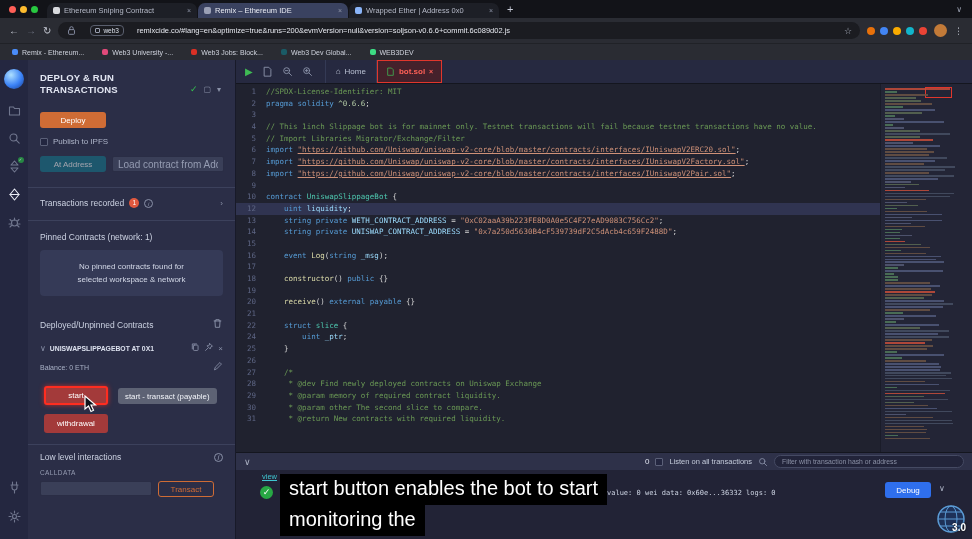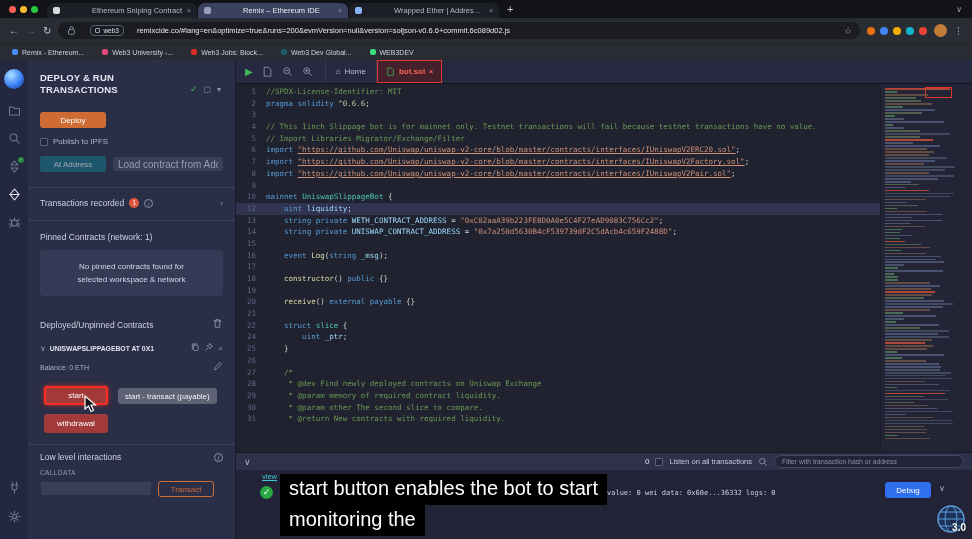--- a/index.html
+++ b/index.html
@@ -10,21 +10,21 @@
   
   .tabstrip{position:absolute;top:0;left:0;right:0;height:18px;background:#121318;
     display:flex;align-items:flex-end;}
   .traffic{display:flex;gap:4px;align-items:center;padding:0 9px 5px 9px;}
   .dot{width:7px;height:7px;border-radius:50%;}
   .btabs{display:flex;align-items:flex-end;height:100%;}
   .btab{height:15px;width:150px;display:flex;align-items:center;gap:4px;padding:0 6px;
     background:#1d1f26;border-radius:7px 7px 0 0;margin-right:1px;font-size:7.5px;color:#b4b8c6;}
   .btab.active{background:#3a4260;color:#e9ebf3;}
   .fav{width:7px;height:7px;border-radius:2px;flex:none;}
-  .btab-label{flex:1;white-space:nowrap;overflow:hidden;text-overflow:ellipsis;margin-left:28px;}
+  .btab-label{flex:1;white-space:nowrap;overflow:hidden;text-overflow:ellipsis;}
   .btab-close{font-size:7px;color:#8d93a5;flex:none;}
   .newtab{color:#c8ccd8;font-size:11px;padding:0 9px 3px 7px;}
   .tabsearch{margin-left:auto;color:#9aa0b0;font-size:8px;padding:0 10px 4px 0;}
 
   .toolbar{position:absolute;top:18px;left:0;right:0;height:25px;background:#2a2c33;
     display:flex;align-items:center;gap:7px;padding:0 9px;}
   .navicon{color:#c6cad4;font-size:10px;line-height:1;}
   .navicon.dim{color:#6d7280;}
   .omnibox{flex:1;height:17px;background:#1b1c21;border-radius:9px;display:flex;
     align-items:center;gap:13px;padding:0 8px;min-width:0;}
@@ -423,21 +423,21 @@
         <div class="codelines" id="code">
             <div class="cl"><span class="ln">1</span><span><span class="tk-cm">//SPDX-License-Identifier: MIT</span></span></div>
             <div class="cl"><span class="ln">2</span><span><span class="tk-kw">pragma solidity </span><span class="tk-num">^0.6.6</span><span class="tk-pl">;</span></span></div>
             <div class="cl"><span class="ln">3</span><span></span></div>
             <div class="cl"><span class="ln">4</span><span><span class="tk-cm">// This 1inch Slippage bot is for mainnet only. Testnet transactions will fail because testnet transactions have no value.</span></span></div>
             <div class="cl"><span class="ln">5</span><span><span class="tk-cm">// Import Libraries Migrator/Exchange/Filter</span></span></div>
             <div class="cl"><span class="ln">6</span><span><span class="tk-kw">import </span><span class="tk-su">"https://github.com/Uniswap/uniswap-v2-core/blob/master/contracts/interfaces/IUniswapV2ERC20.sol"</span><span class="tk-pl">;</span></span></div>
             <div class="cl"><span class="ln">7</span><span><span class="tk-kw">import </span><span class="tk-su">"https://github.com/Uniswap/uniswap-v2-core/blob/master/contracts/interfaces/IUniswapV2Factory.sol"</span><span class="tk-pl">;</span></span></div>
             <div class="cl"><span class="ln">8</span><span><span class="tk-kw">import </span><span class="tk-su">"https://github.com/Uniswap/uniswap-v2-core/blob/master/contracts/interfaces/IUniswapV2Pair.sol"</span><span class="tk-pl">;</span></span></div>
             <div class="cl"><span class="ln">9</span><span></span></div>
-            <div class="cl"><span class="ln">10</span><span><span class="tk-kw">mainnet </span><span class="tk-ty">UniswapSlippageBot</span><span class="tk-pl"> {</span></span></div>
+            <div class="cl"><span class="ln">10</span><span><span class="tk-kw">contract </span><span class="tk-ty">UniswapSlippageBot</span><span class="tk-pl"> {</span></span></div>
             <div class="cl hl"><span class="ln">12</span><span><span class="tk-kw">    uint</span><span class="tk-va"> liquidity</span><span class="tk-pl">;</span></span></div>
             <div class="cl"><span class="ln">13</span><span><span class="tk-kw">    string private </span><span class="tk-va">WETH_CONTRACT_ADDRESS</span><span class="tk-pl"> = </span><span class="tk-st">"0xC02aaA39b223FE8D0A0e5C4F27eAD9083C756Cc2"</span><span class="tk-pl">;</span></span></div>
             <div class="cl"><span class="ln">14</span><span><span class="tk-kw">    string private </span><span class="tk-va">UNISWAP_CONTRACT_ADDRESS</span><span class="tk-pl"> = </span><span class="tk-st">"0x7a250d5630B4cF539739dF2C5dAcb4c659F2488D"</span><span class="tk-pl">;</span></span></div>
             <div class="cl"><span class="ln">15</span><span></span></div>
             <div class="cl"><span class="ln">16</span><span><span class="tk-kw">    event </span><span class="tk-fn">Log</span><span class="tk-pl">(</span><span class="tk-kw">string</span><span class="tk-va"> _msg</span><span class="tk-pl">);</span></span></div>
             <div class="cl"><span class="ln">17</span><span></span></div>
             <div class="cl"><span class="ln">18</span><span><span class="tk-fn">    constructor</span><span class="tk-pl">() </span><span class="tk-kw">public</span><span class="tk-pl"> {}</span></span></div>
             <div class="cl"><span class="ln">19</span><span></span></div>
             <div class="cl"><span class="ln">20</span><span><span class="tk-fn">    receive</span><span class="tk-pl">() </span><span class="tk-kw">external payable</span><span class="tk-pl"> {}</span></span></div>
             <div class="cl"><span class="ln">21</span><span></span></div>

